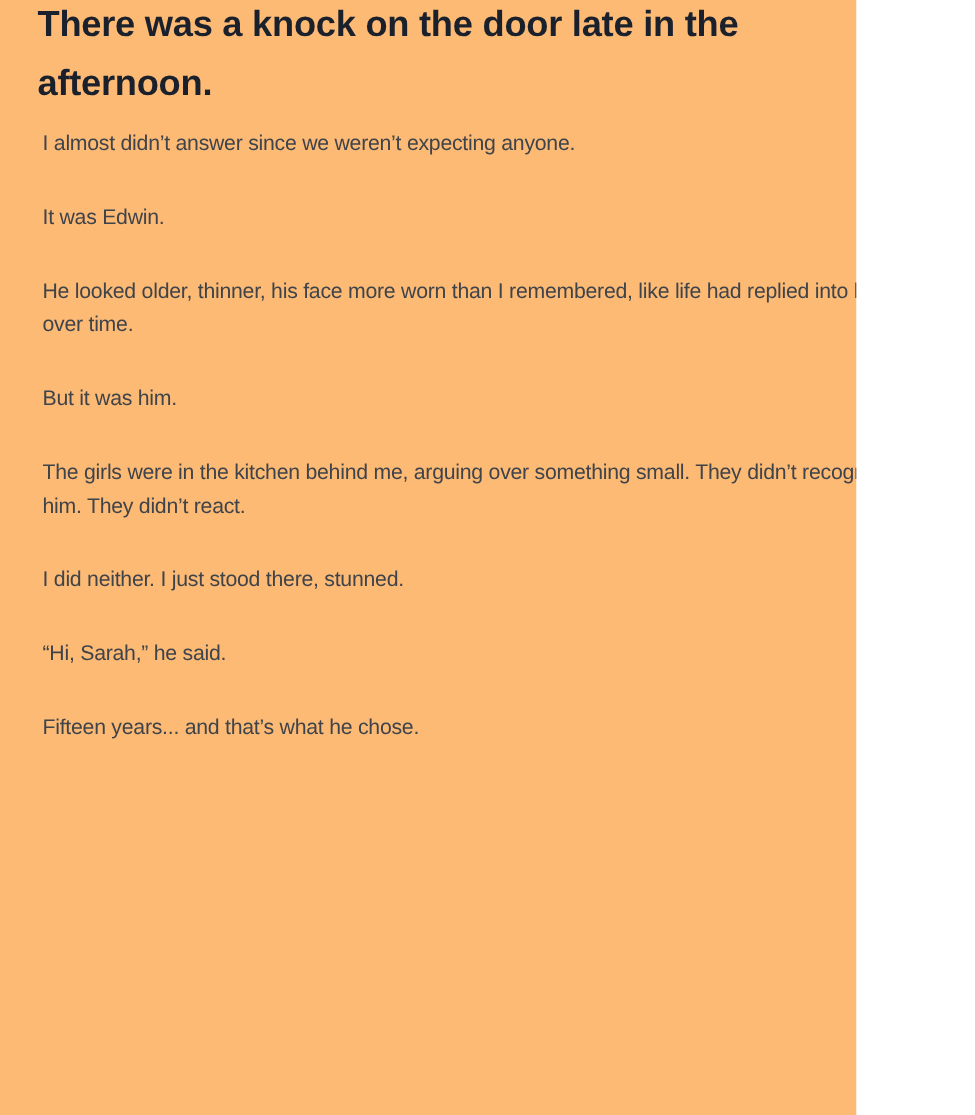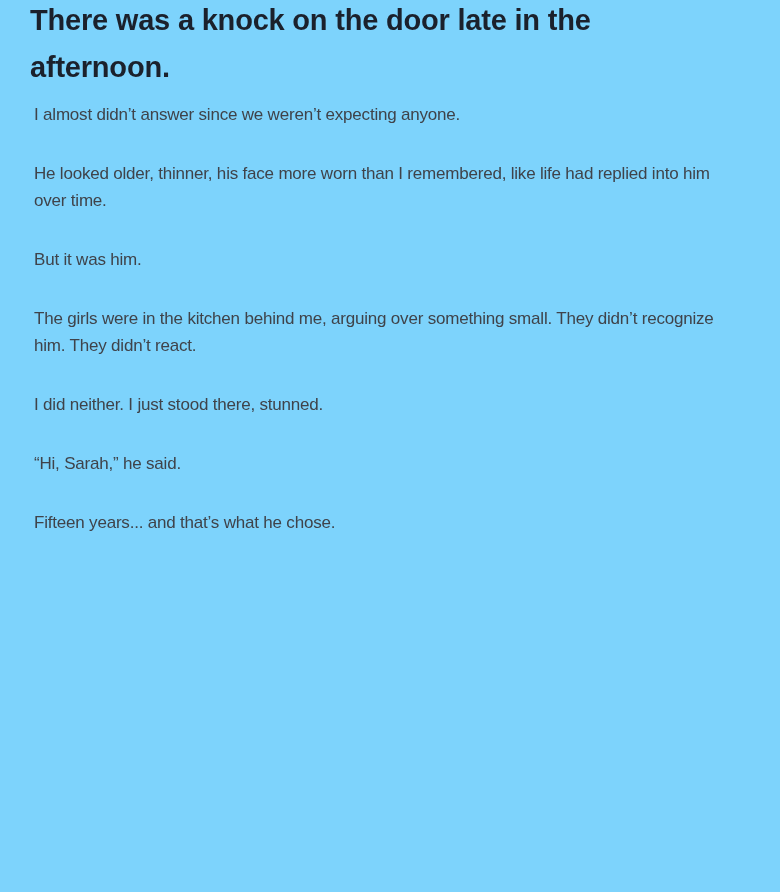--- a/index.html
+++ b/index.html
@@ -2,26 +2,26 @@
 <html><head>
 <meta charset="utf-8">
 <style>
   html, body {
     margin: 0;
     padding: 0;
     background: #ffffff;
     font-family: "Liberation Sans", sans-serif;
   }
   .page {
-    width: 780px;
+    width: 685px;
     height: 892px;
     box-sizing: border-box;
     padding: 0 0 0 30px;
     overflow: hidden;
-    background: #7dd3fc;
+    background: #fdba74;
   }
   .content {
     width: 700px;
   }
   h1.page-title {
     margin: -3px 0 10px 0;
     font-size: 29px;
     line-height: 47px;
     font-weight: 700;
     letter-spacing: -0.2px;
@@ -37,20 +37,21 @@
   }
 </style>
 </head>
 <body>
 
 <div class="page">
   <div class="content">
     <h1 class="page-title">There was a knock on the door late in the afternoon.</h1>
     <div>
         <p class="story-paragraph">I almost didn’t answer since we weren’t expecting anyone.</p>
+        <p class="story-paragraph">It was Edwin.</p>
         <p class="story-paragraph">He looked older, thinner, his face more worn than I remembered, like life had replied into him over time.</p>
         <p class="story-paragraph">But it was him.</p>
         <p class="story-paragraph">The girls were in the kitchen behind me, arguing over something small. They didn’t recognize him. They didn’t react.</p>
         <p class="story-paragraph">I did neither. I just stood there, stunned.</p>
         <p class="story-paragraph">“Hi, Sarah,” he said.</p>
         <p class="story-paragraph">Fifteen years... and that’s what he chose.</p>
       </div>
   </div>
 </div>
 

